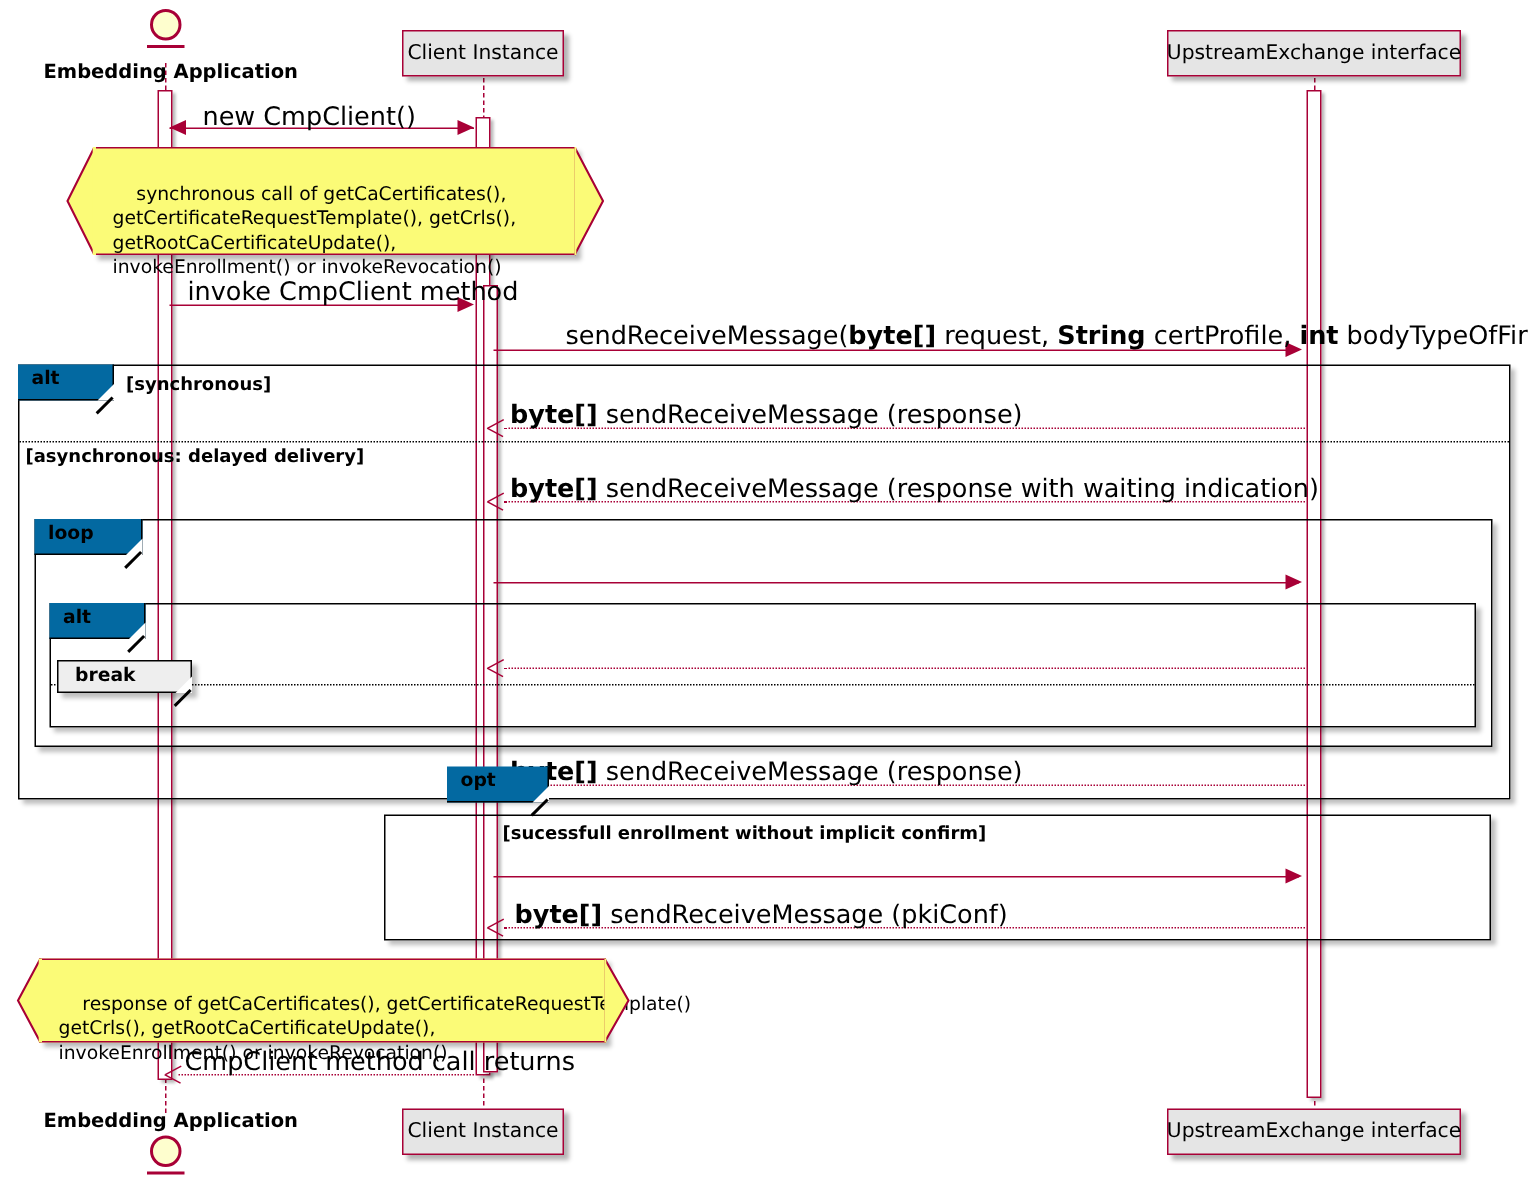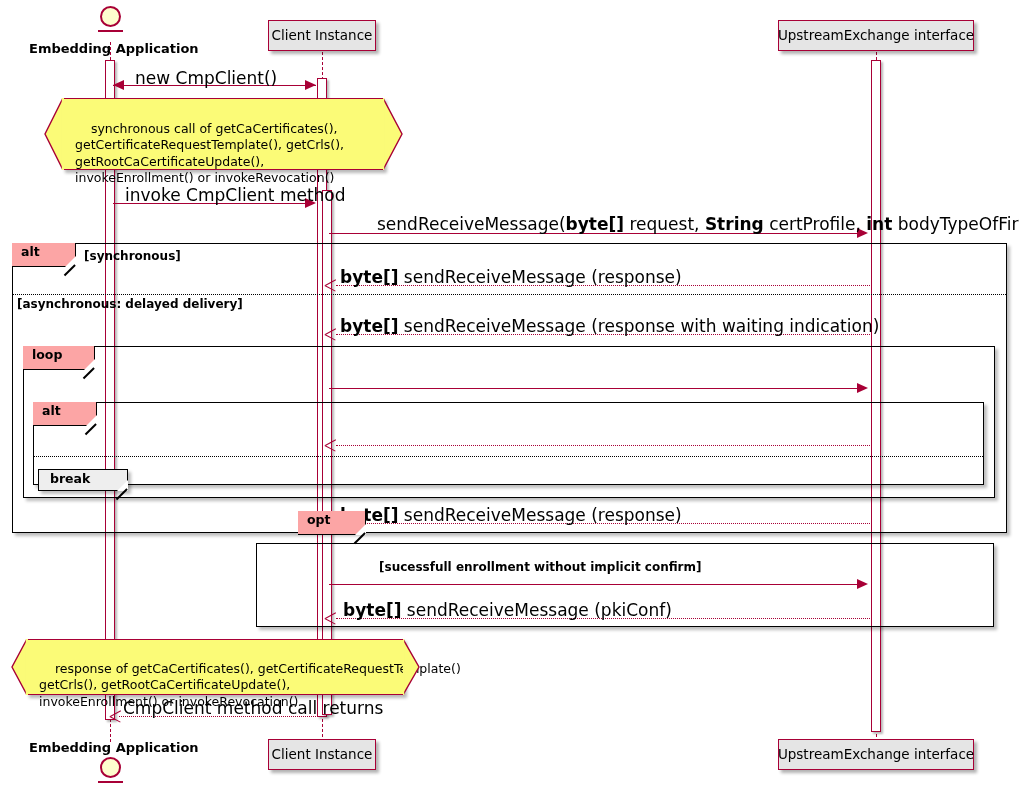--- a/index.html
+++ b/index.html
@@ -121,21 +121,21 @@
   
   .frag{
     position:absolute;
     border:1.9px solid #000000;
     box-shadow:3px 3px 3px rgba(0,0,0,0.26);
     box-sizing:border-box;
     background:transparent;
   }
   .frag-label{
     position:absolute;
-    background:#fca5a5;
+    background:#0369a1;
     border-right:1.8px solid #000000;
     border-bottom:1.8px solid #000000;
     font-size:12.5px;
     font-weight:bold;
     color:#000000;
     padding:2px 16px 2px 9px;
     line-height:1.15;
     box-sizing:border-box;
     white-space:nowrap;
   }
@@ -288,39 +288,39 @@
     <span>alt</span>
     <span class="corner"></span>
     <span class="corner2"></span>
   </div>
 
   <div class="msg-line dotted" style="left:336px;top:445px;width:534px;"></div>
   <div class="arrow-open-l" style="left:325px;top:440px;"></div>
 
   <div class="frag-sep" style="left:34px;top:456px;width:949px;"></div>
 
-  <div class="break-box" style="left:38px;top:469px;width:90px;height:22px;">
+  <div class="break-box" style="left:38px;top:440px;width:90px;height:22px;">
     <span>break</span>
     <span class="corner" style="position:absolute;right:-1px;bottom:-1px;width:0;height:0;border-left:11px solid transparent;border-bottom:11px solid #FFFFFF;"></span>
     <span class="corner2" style="position:absolute;right:0;bottom:0;width:15px;height:1.8px;background:#000;transform-origin:100% 50%;transform:rotate(-45deg);"></span>
   </div>
 
   <div class="msg-line dotted" style="left:336px;top:523px;width:534px;"></div>
   <div class="arrow-open-l" style="left:325px;top:518px;"></div>
   <div class="msg-label" style="left:340px;top:506px;">
     <span><b>byte[]</b><span> sendReceiveMessage (response)</span></span>
   </div>
 
   <div class="frag" style="left:256px;top:543px;width:738px;height:84px;"></div>
   <div class="frag-label" style="left:256px;top:511px;width:68px;height:24px;margin-left:42px;">
     <span>opt</span>
     <span class="corner"></span>
     <span class="corner2"></span>
   </div>
-  <div class="frag-cond" style="left:335px;top:560px;padding-left:44px;">[sucessfull enrollment without implicit confirm]</div>
+  <div class="frag-cond" style="left:335px;top:548px;">[sucessfull enrollment without implicit confirm]</div>
 
   <div class="msg-line" style="left:329px;top:584px;width:537px;"></div>
   <div class="arrow-r" style="left:857px;top:579px;"></div>
 
   <div class="msg-line dotted" style="left:336px;top:618px;width:534px;"></div>
   <div class="arrow-open-l" style="left:325px;top:613px;"></div>
   <div class="msg-label" style="left:343px;top:601px;">
     <span><b>byte[]</b><span> sendReceiveMessage (pkiConf)</span></span>
   </div>
 

